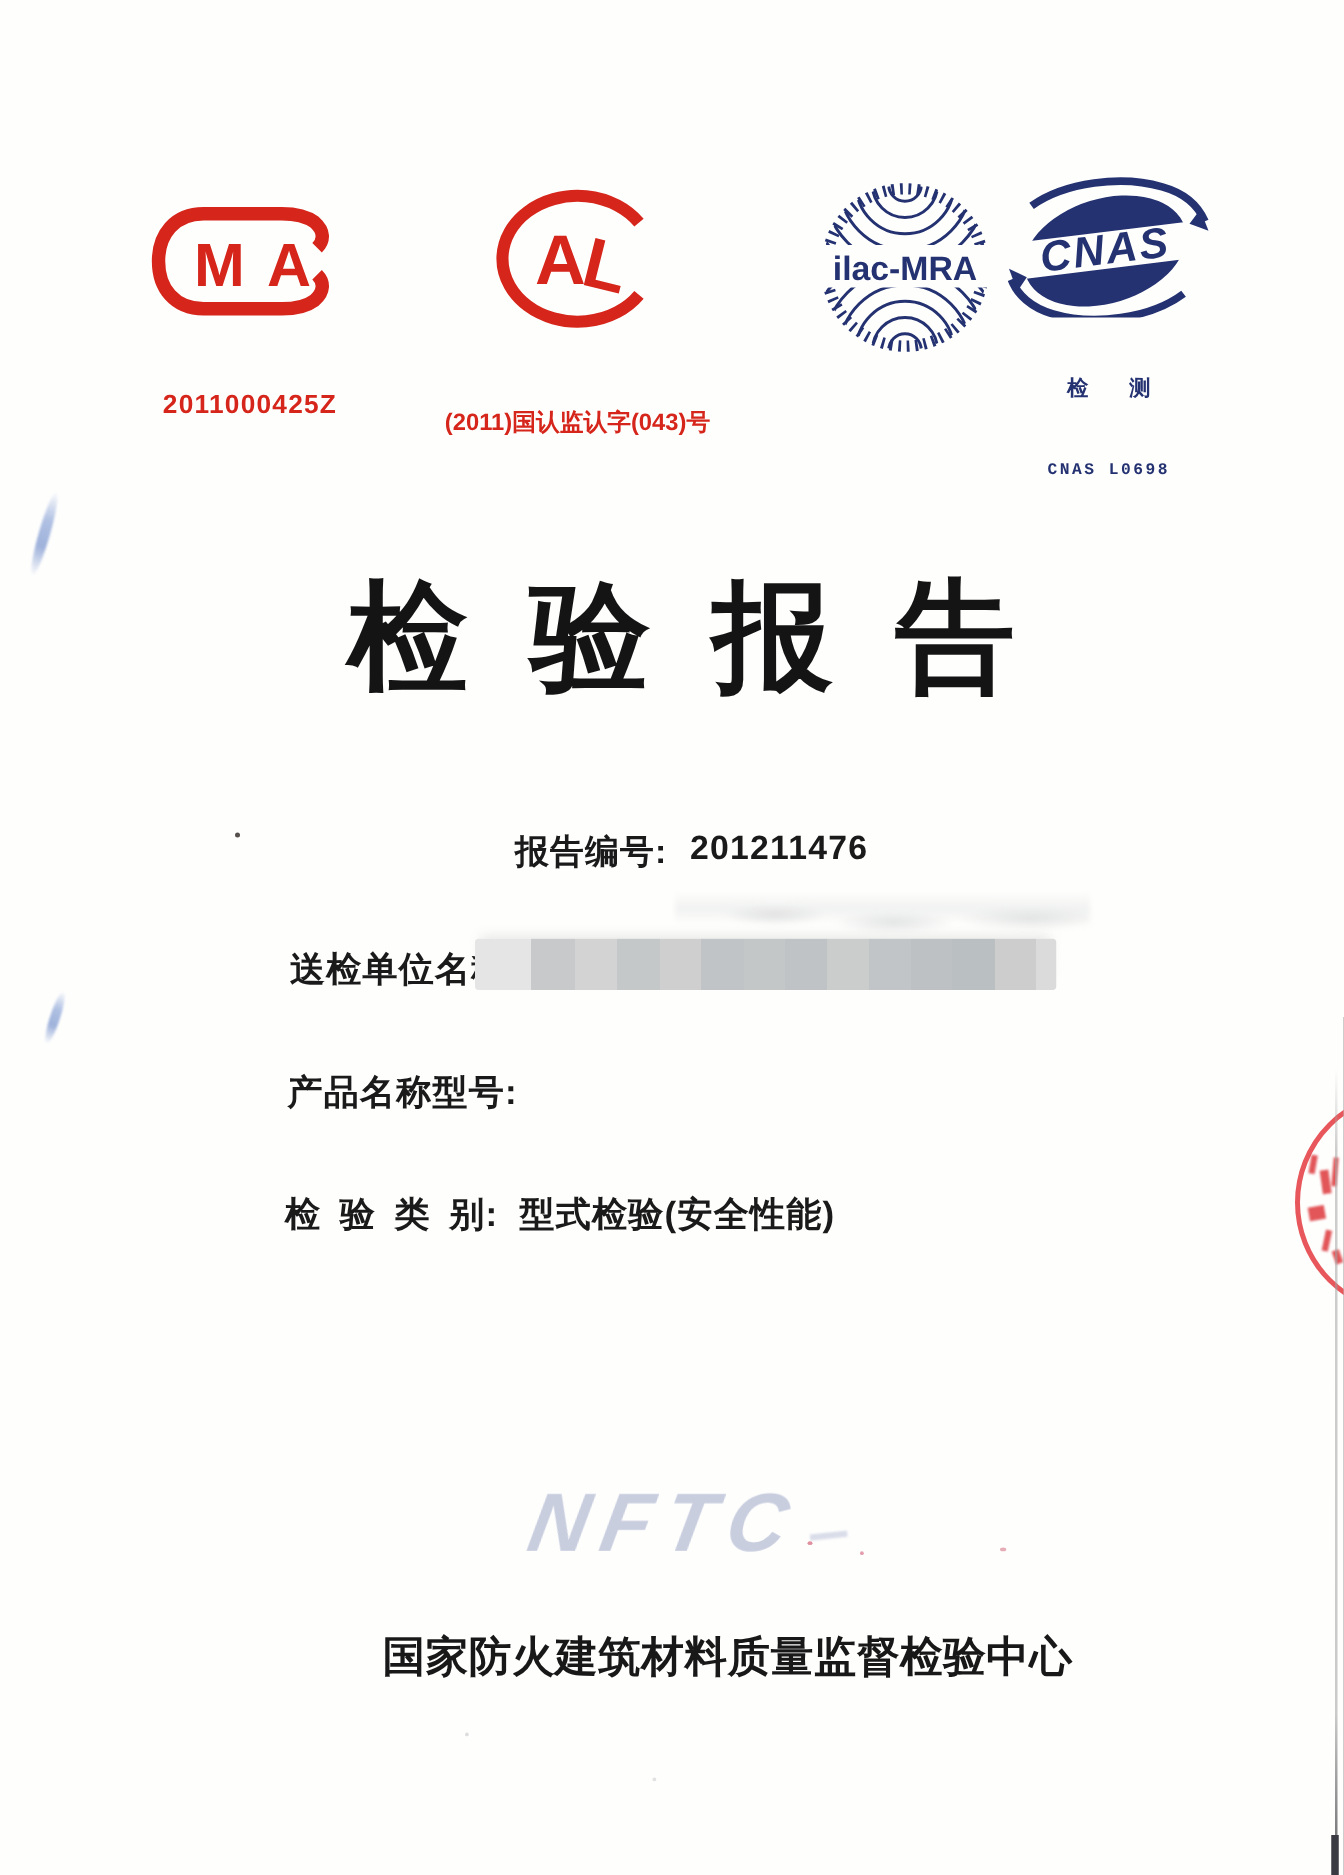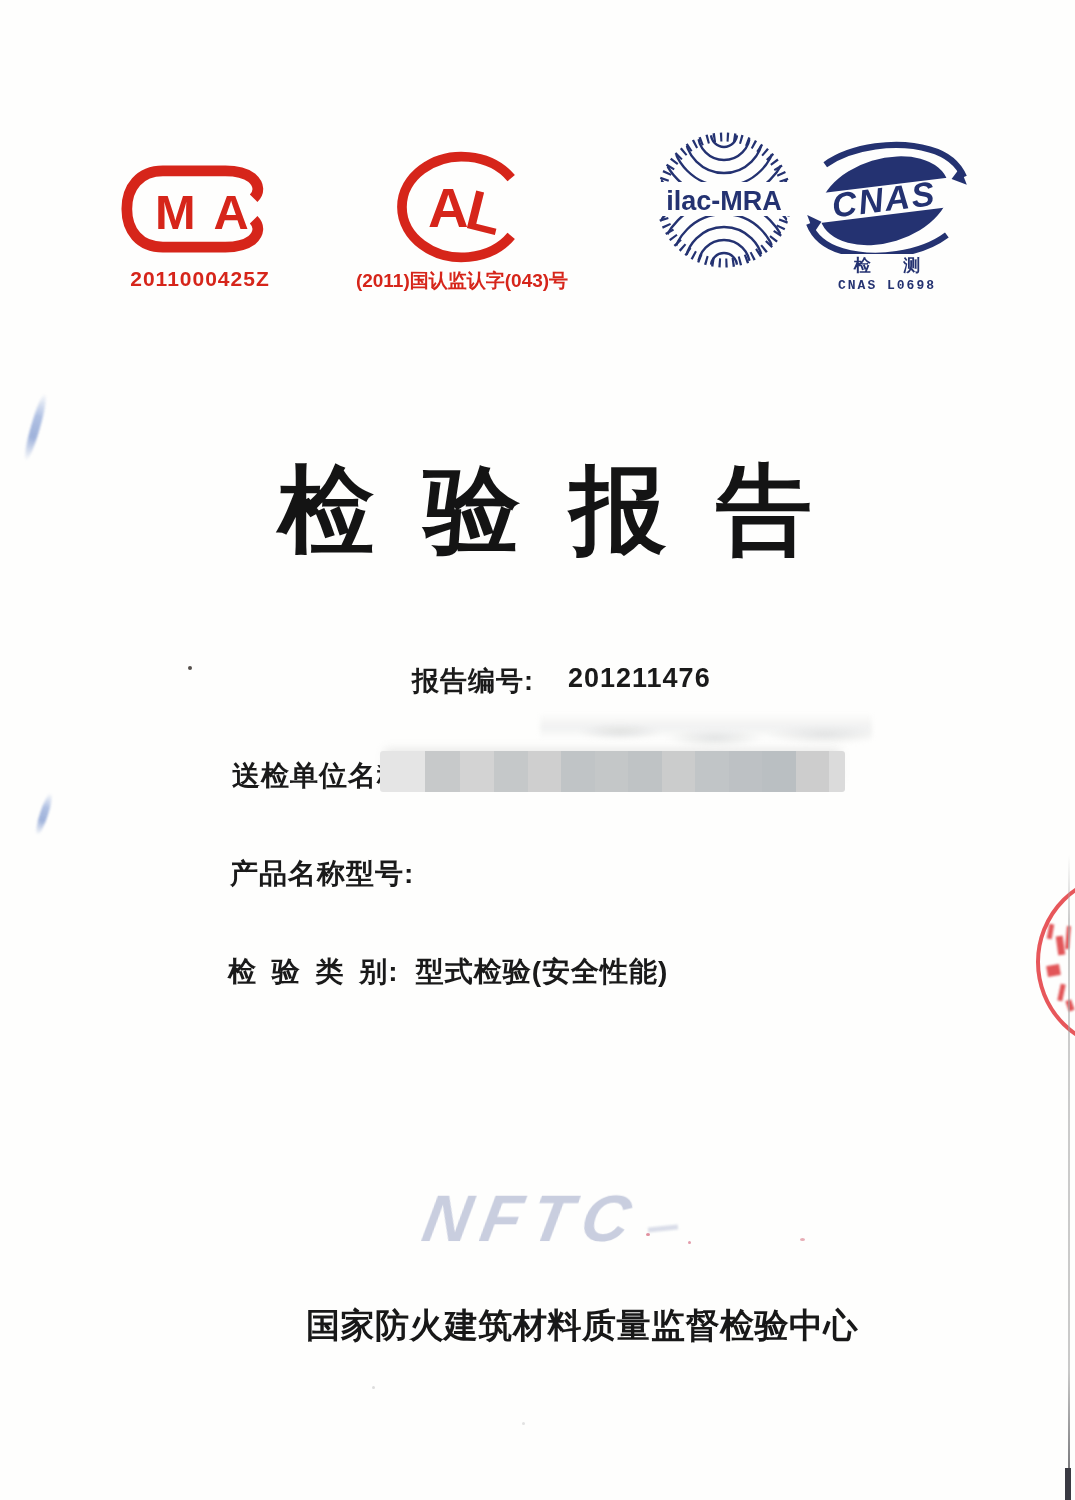--- a/index.html
+++ b/index.html
@@ -3,37 +3,37 @@
 <meta charset="utf-8">
 <style>
   html,body{margin:0;padding:0;background:#888;}
   .page{
     position:relative;width:1075px;height:1500px;margin:0 auto;
     background:#fefefd;overflow:hidden;
     font-family:"Liberation Sans",sans-serif;color:#1b1b1b;
   }
   .abs{position:absolute;}
   
-  .logo-group{position:absolute;display:flex;flex-direction:column;align-items:center;}
+  .logo-group{position:absolute;display:flex;flex-direction:column;align-items:center;gap:45px;}
   .logo-cma{left:114px;top:164px;width:172px;}
   .logo-cal{left:356px;top:146px;width:212px;}
-  .logo-ilac{left:646px;top:115px;width:156px;}
+  .logo-ilac{left:646px;top:129px;width:156px;}
   .logo-cnas{left:806px;top:140px;width:162px;}
   .cma-caption{margin-top:13px;font-family:Liberation Sans, sans-serif;font-weight:bold;
     font-size:21px;color:#d6251a;letter-spacing:1px;white-space:nowrap;}
-  .cal-caption{margin-top:0;font-weight:bold;font-size:19px;color:#d6251a;white-space:nowrap;}
+  .cal-caption{margin-top:12px;font-weight:bold;font-size:19px;color:#d6251a;white-space:nowrap;}
   .cnas-caption-cn{margin-top:0;font-weight:bold;font-size:17px;color:#243271;
     word-spacing:28px;white-space:nowrap;}
   .cnas-caption-code{margin-top:1px;font-family:"Liberation Mono",monospace;font-weight:bold;
     font-size:13px;color:#243271;letter-spacing:2px;white-space:nowrap;}
   
   .title{left:278px;top:455px;font-size:96px;font-weight:bold;letter-spacing:50px;
     color:#141414;white-space:nowrap;line-height:1.15;}
   
-  .report-line{left:412px;top:663px;display:flex;gap:34px;font-size:27px;font-weight:600;
+  .report-line{left:412px;top:663px;display:flex;gap:18px;font-size:27px;font-weight:600;
     letter-spacing:1px;color:#1a1a1a;white-space:nowrap;}
   
   .frow{position:absolute;display:flex;gap:17px;font-size:28px;font-weight:600;
     letter-spacing:1px;color:#1a1a1a;white-space:nowrap;}
   .frow-client{left:232px;top:757px;}
   .frow-product{left:230px;top:855px;align-items:center;}
   .frow-category{left:228px;top:953px;}
   .label-spaced{word-spacing:6px;}
   
   .redacted{left:380px;top:751px;width:465px;height:41px;border-radius:3px;

